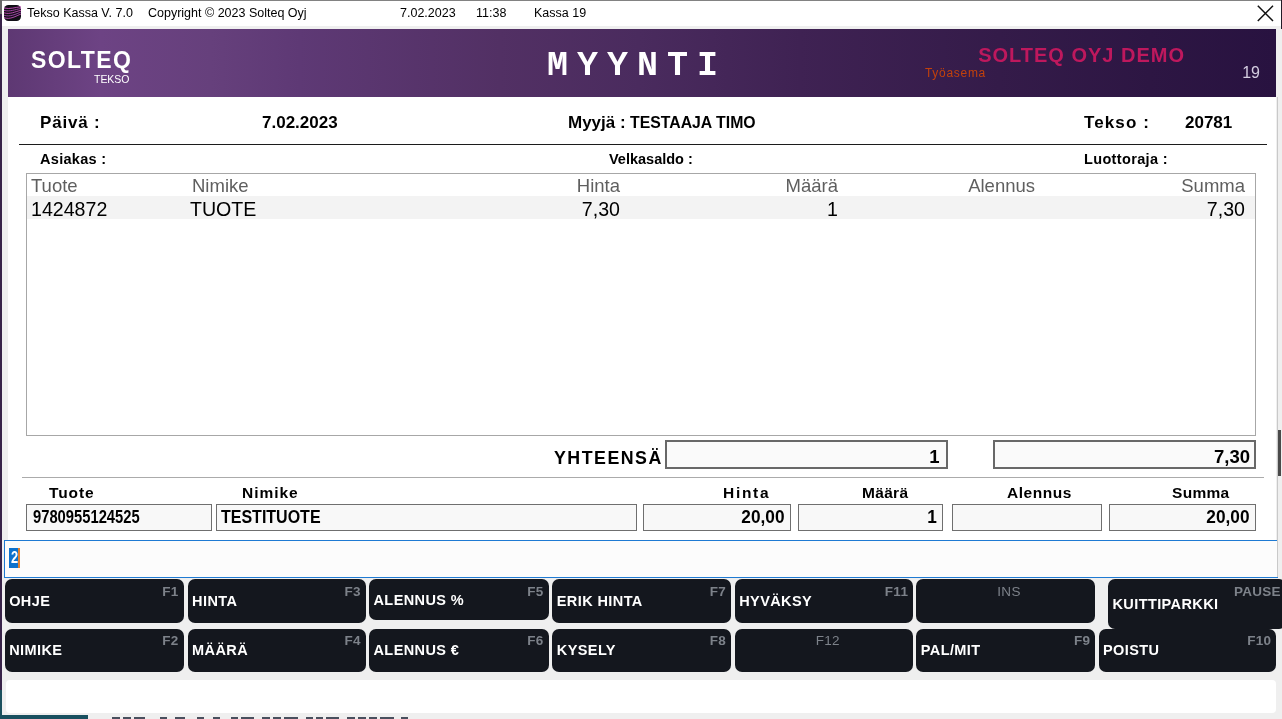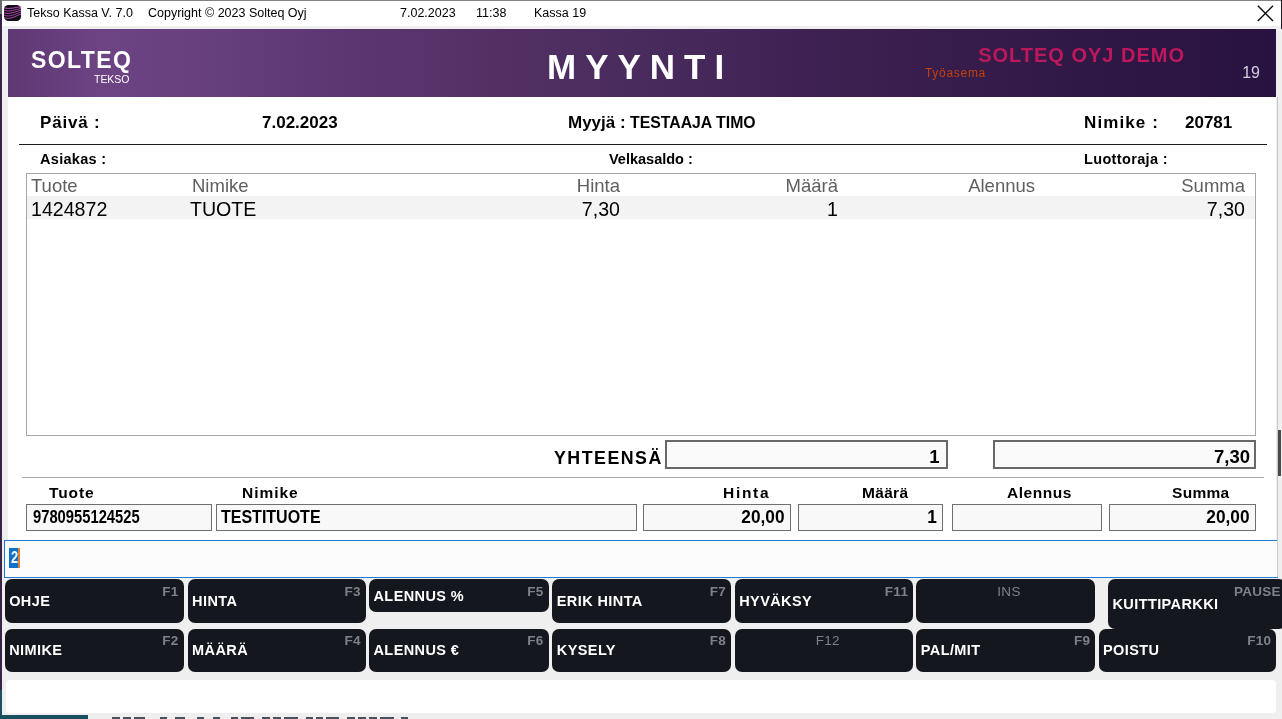--- a/index.html
+++ b/index.html
@@ -6,21 +6,21 @@
        font-family:"Liberation Sans", sans-serif;}
   #page{position:relative;width:1282px;height:719px;}
   .abs{position:absolute;white-space:nowrap;}
   .b{font-weight:bold;}
   
   #titlebar{left:0;top:0;width:1282px;height:26px;background:#ffffff;}
   .tb{font-size:12.5px;color:#000;top:6px;line-height:14px;}
   
   #header{left:8px;top:29px;width:1268px;height:68px;
     background:linear-gradient(to right,#5e3873 0%,#6d4384 7.3%,#66407c 16%,#5e3975 23%,#523064 38.8%,#4a2b5e 49.8%,#3f2253 62.5%,#341b49 78.2%,#2d1643 90.1%,#281240 100%);}
-  #myynti{left:547px;top:49.2px;font-size:35px;font-weight:bold;color:#fff;letter-spacing:9px;line-height:35px;}
+  #myynti{left:547px;top:49.2px;font-size:35px;font-weight:bold;color:#fff;letter-spacing:9px;line-height:35px;font-family:Liberation Mono, monospace;}
   #demo{left:932px;top:47.5px;width:253px;text-align:right;font-size:20px;font-weight:bold;color:#be185d;letter-spacing:1px;line-height:15px;}
   #tyoasema{left:925px;top:64.5px;width:201.7px;text-align:left;font-size:12px;letter-spacing:0.7px;color:#c2410c;line-height:16px;}
   #ta19{left:1209px;top:64.5px;width:51px;text-align:right;font-size:16px;color:#d4cde0;line-height:16px;}
   
   #panel{left:8px;top:97px;width:1268px;height:480px;background:#fff;}
   .r1{top:112.6px;font-size:17px;font-weight:bold;color:#000;line-height:19px;}
   #sepline{left:19px;top:144px;width:1248px;height:1px;background:#1c1c1c;}
   .r2{top:150.6px;font-size:14.5px;font-weight:bold;color:#000;line-height:16px;}
   
   #tbl{left:26px;top:173px;width:1228px;height:261px;border:1px solid #a7a7a7;background:#fff;}
@@ -84,21 +84,21 @@
   </svg>
   <div class="abs" id="myynti">MYYNTI</div>
   <div class="abs" id="demo">SOLTEQ OYJ DEMO</div>
   <div class="abs" id="tyoasema">Työasema</div>
   <div class="abs" id="ta19">19</div>
 
   <div class="abs" id="panel"></div>
   <div class="abs r1" style="left:40px;letter-spacing:0.8px">Päivä :</div>
   <div class="abs r1" style="left:262px">7.02.2023</div>
   <div class="abs r1" style="left:568px">Myyjä&nbsp;: <span style="display:inline-block;transform:scaleX(0.93);transform-origin:0 50%">TESTAAJA TIMO</span></div>
-  <div class="abs r1" style="left:1084px;letter-spacing:1.1px">Nimike :</div>
+  <div class="abs r1" style="left:1084px;letter-spacing:1.1px">Tekso :</div>
   <div class="abs r1" style="left:1185px">20781</div>
   <div class="abs" id="sepline"></div>
   <div class="abs r2" style="left:40px;letter-spacing:0.3px">Asiakas :</div>
   <div class="abs r2" style="left:609px">Velkasaldo :</div>
   <div class="abs r2" style="left:1084px;letter-spacing:0.35px">Luottoraja :</div>
 
   <div class="abs" id="tbl"></div>
   <div class="abs" id="rowbg"></div>
   <div class="abs th" style="left:31px">Tuote</div>
   <div class="abs th" style="left:192px">Nimike</div>
@@ -135,21 +135,21 @@
   <div class="abs" id="caret"></div>
 
   <div class="abs btn" style="left:4.7px;top:579.3px;width:179px;height:43.6px">
       <span class="bl">OHJE</span>
       <span class="bf">F1</span>
     </div>
   <div class="abs btn" style="left:187.6px;top:579.3px;width:178.3px;height:43.6px">
       <span class="bl">HINTA</span>
       <span class="bf">F3</span>
     </div>
-  <div class="abs btn" style="left:369px;top:579.3px;width:179.6px;height:33px">
+  <div class="abs btn" style="left:369px;top:579.3px;width:179.6px;height:41px">
       <span class="bl">ALENNUS %</span>
       <span class="bf">F5</span>
     </div>
   <div class="abs btn" style="left:552.3px;top:579.3px;width:178.8px;height:43.6px">
       <span class="bl">ERIK HINTA</span>
       <span class="bf">F7</span>
     </div>
   <div class="abs btn" style="left:734.7px;top:579.3px;width:178.5px;height:43.6px">
       <span class="bl">HYVÄKSY</span>
       <span class="bf">F11</span>

